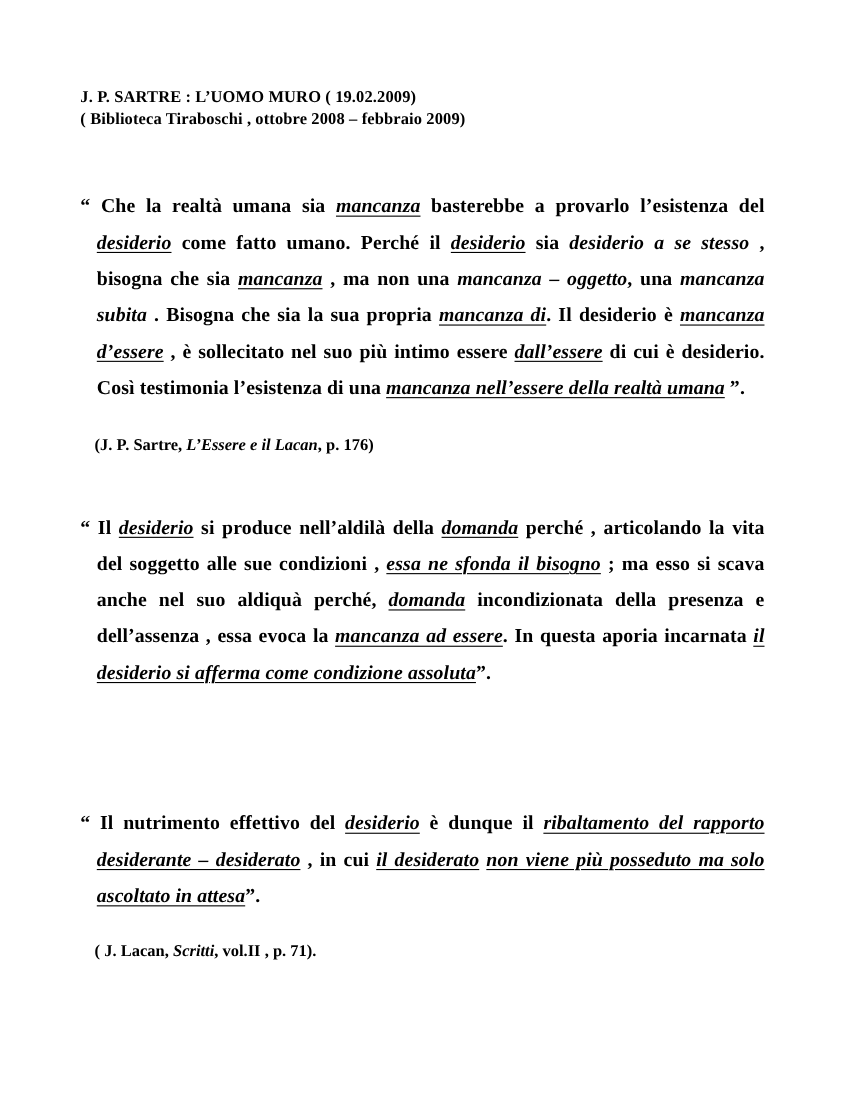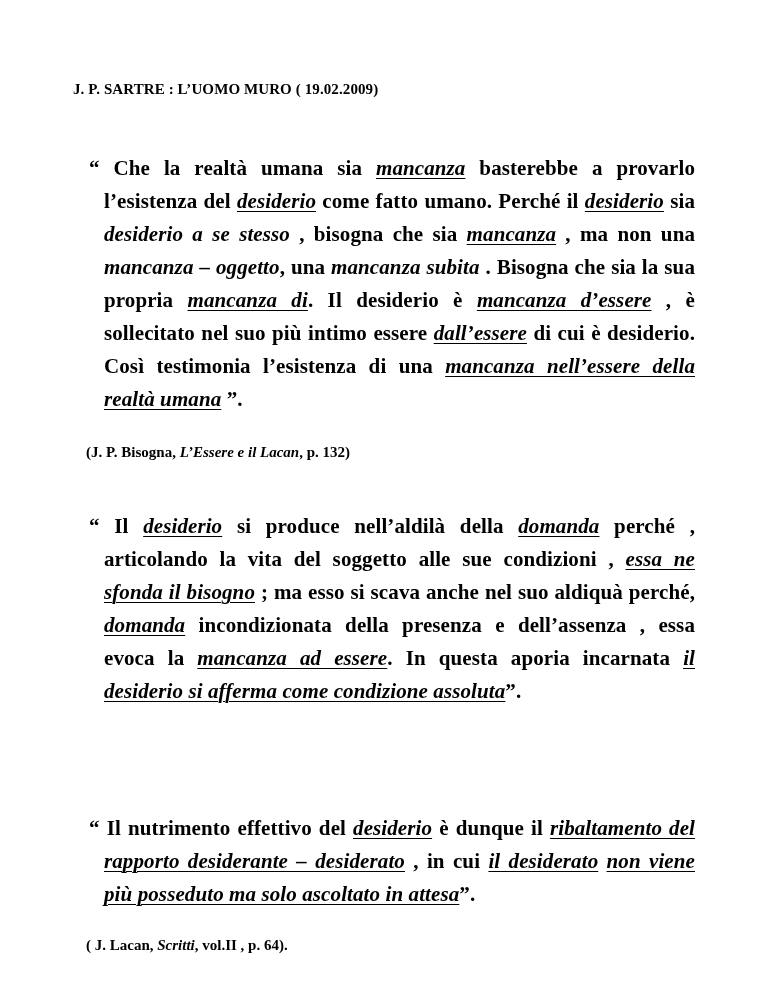--- a/index.html
+++ b/index.html
@@ -21,27 +21,26 @@
     height: 934px;
     padding: 80px 73px 0 73px;
     background: #ffffff;
   }
   .doc-header {
     font-size: 15px;
     line-height: 19.5px;
     letter-spacing: 0.1px;
   }
   .quote-para {
-    font-size: 21px;
+    font-size: 18px;
     line-height: 33px;
     text-align: justify;
     padding-left: 15px;
     text-indent: -15px;
     letter-spacing: 0.1px;
-    margin-left: 16px;
   }
   .quote-1 { margin-top: 52px; }
   .quote-2 { margin-top: 48px; }
   .quote-3 { margin-top: 104px; }
   .citation {
     font-size: 15px;
     line-height: 20px;
     margin-left: 13px;
   }
   .citation-1 { margin-top: 26px; }
@@ -56,23 +55,24 @@
     text-underline-offset: 3px;
   }
 </style>
 </head>
 <body>
 
 <div class="page">
 
   <div class="doc-header">
     <div>J. P. SARTRE : L’UOMO MURO ( 19.02.2009)</div>
+    <div>( Biblioteca Tiraboschi , ottobre 2008 – febbraio 2009)</div>
   </div>
 
   <p class="quote-para quote-1"><span class="run-n">“ Che la realtà umana sia </span><span class="run-iu">mancanza</span><span class="run-n"> basterebbe a provarlo l’esistenza del </span><span class="run-iu">desiderio</span><span class="run-n"> come fatto umano. Perché il </span><span class="run-iu">desiderio</span><span class="run-n"> sia </span><span class="run-i">desiderio a se stesso</span><span class="run-n"> , bisogna che sia </span><span class="run-iu">mancanza</span><span class="run-n"> , ma non una </span><span class="run-i">mancanza – oggetto</span><span class="run-n">, una </span><span class="run-i">mancanza subita</span><span class="run-n"> . Bisogna che sia la sua propria </span><span class="run-iu">mancanza di</span><span class="run-n">. Il desiderio è </span><span class="run-iu">mancanza d’essere</span><span class="run-n"> , è sollecitato nel suo più intimo essere </span><span class="run-iu">dall’essere</span><span class="run-n"> di cui è desiderio. Così testimonia l’esistenza di una </span><span class="run-iu">mancanza nell’essere della realtà umana</span><span class="run-n"> ”.</span></p>
-  <p class="citation citation-1"><span class="run-n">(J. P. Bisogna, </span><span class="run-i">L’Essere e il Lacan</span><span class="run-n">, p. 132)</span></p>
+  <p class="citation citation-1"><span class="run-n">(J. P. Sartre, </span><span class="run-i">L’Essere e il Lacan</span><span class="run-n">, p. 176)</span></p>
 
   <p class="quote-para quote-2"><span class="run-n">“ Il </span><span class="run-iu">desiderio</span><span class="run-n"> si produce nell’aldilà della </span><span class="run-iu">domanda</span><span class="run-n"> perché , articolando la vita del soggetto alle sue condizioni , </span><span class="run-iu">essa ne sfonda il bisogno</span><span class="run-n"> ; ma esso si scava anche nel suo aldiquà perché, </span><span class="run-iu">domanda</span><span class="run-n"> incondizionata della presenza e dell’assenza , essa evoca la </span><span class="run-iu">mancanza ad essere</span><span class="run-n">. In questa aporia incarnata </span><span class="run-iu">il desiderio si afferma come condizione assoluta</span><span class="run-n">”.</span></p>
 
   <p class="quote-para quote-3"><span class="run-n">“ Il nutrimento effettivo del </span><span class="run-iu">desiderio</span><span class="run-n"> è dunque il </span><span class="run-iu">ribaltamento del rapporto desiderante – desiderato</span><span class="run-n"> , in cui </span><span class="run-iu">il desiderato</span><span class="run-n"> </span><span class="run-iu">non viene più posseduto ma solo ascoltato in attesa</span><span class="run-n">”.</span></p>
-  <p class="citation citation-3"><span class="run-n">( J. Lacan, </span><span class="run-i">Scritti</span><span class="run-n">, vol.II , p. 64).</span></p>
+  <p class="citation citation-3"><span class="run-n">( J. Lacan, </span><span class="run-i">Scritti</span><span class="run-n">, vol.II , p. 71).</span></p>
 
 </div>
 
 </body></html>

